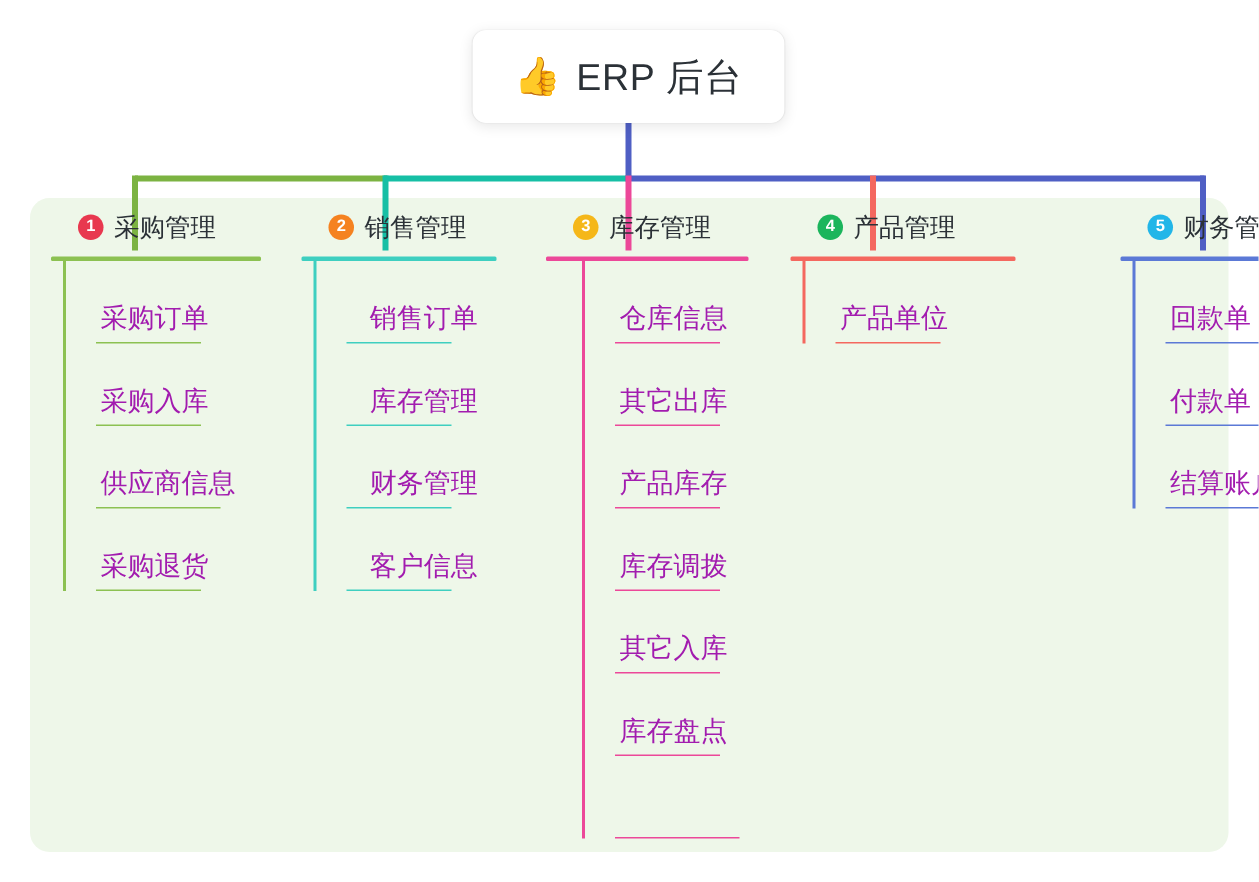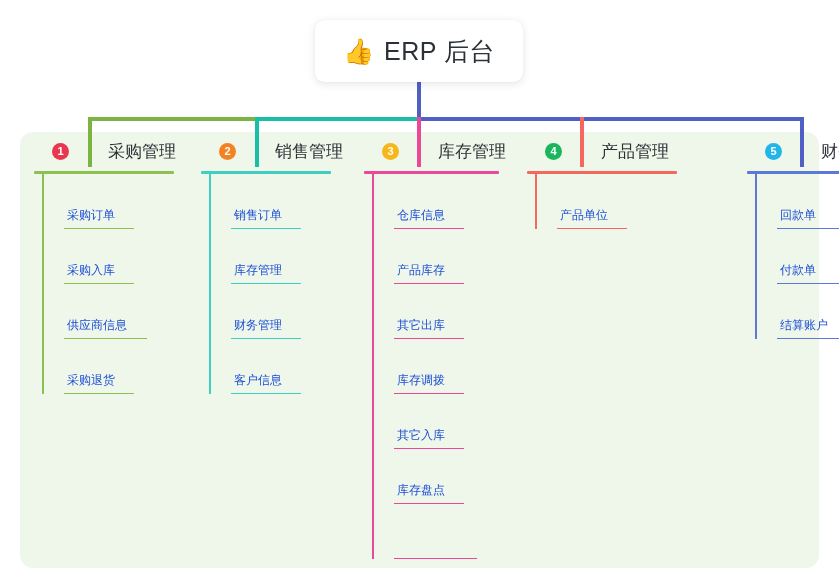--- a/index.html
+++ b/index.html
@@ -100,21 +100,20 @@
     font-size: 11px;
     line-height: 17px;
     text-align: center;
     font-weight: bold;
     flex: none;
   }
   .col-title {
     font-size: 17px;
     color: #2b3137;
     white-space: nowrap;
-    margin-left: 32px;
   }
   .header-rule {
     height: 3px;
     border-radius: 1px;
     margin-top: 1px;
   }
 
   .items {
     position: relative;
     padding-top: 0;
@@ -130,22 +129,22 @@
   .item {
     position: relative;
     height: 55px;
     box-sizing: border-box;
     padding-left: 22px;
     display: flex;
     flex-direction: column;
     justify-content: flex-end;
   }
   .item-label {
-    font-size: 12px;
-    color: #1d4ed8;
+    font-size: 18px;
+    color: #a21caf;
     white-space: nowrap;
     padding-bottom: 4px;
     padding-left: 3px;
   }
   .item-rule {
     height: 1.5px;
     width: 86px;
     margin-left: 0;
   }
 </style>
@@ -204,21 +203,21 @@
           <div class="item-rule" style="background: rgb(140, 193, 82); width: 70px;"></div>
         </div>
       </div>
     </div>
     <div class="column" style="left: 181px;">
       <div class="col-header">
         <span class="badge" style="background: rgb(245, 130, 32);">2</span>
         <span class="col-title">销售管理</span>
       </div>
       <div class="header-rule" style="background: rgb(62, 207, 192); width: 130px;"></div>
-      <div class="items" style="margin-left: 8px;">
+      <div class="items" style="margin-left: 8px; text-align: center;">
         <div class="spine" style="background: rgb(62, 207, 192);"></div>
         <div class="item">
           <div class="item-label">销售订单</div>
           <div class="item-rule" style="background: rgb(62, 207, 192); width: 70px;"></div>
         </div>
         <div class="item">
           <div class="item-label">库存管理</div>
           <div class="item-rule" style="background: rgb(62, 207, 192); width: 70px;"></div>
         </div>
         <div class="item">
@@ -230,32 +229,32 @@
           <div class="item-rule" style="background: rgb(62, 207, 192); width: 70px;"></div>
         </div>
       </div>
     </div>
     <div class="column" style="left: 344px;">
       <div class="col-header">
         <span class="badge" style="background: rgb(245, 183, 25);">3</span>
         <span class="col-title">库存管理</span>
       </div>
       <div class="header-rule" style="background: rgb(236, 72, 153); width: 135px;"></div>
-      <div class="items" style="margin-left: 8px;">
+      <div class="items" style="margin-left: 24px;">
         <div class="spine" style="background: rgb(236, 72, 153);"></div>
         <div class="item">
           <div class="item-label">仓库信息</div>
           <div class="item-rule" style="background: rgb(236, 72, 153); width: 70px;"></div>
         </div>
         <div class="item">
+          <div class="item-label">其它出库</div>
+          <div class="item-rule" style="background: rgb(236, 72, 153); width: 70px;"></div>
+        </div>
+        <div class="item">
           <div class="item-label">产品库存</div>
-          <div class="item-rule" style="background: rgb(236, 72, 153); width: 70px;"></div>
-        </div>
-        <div class="item">
-          <div class="item-label">其它出库</div>
           <div class="item-rule" style="background: rgb(236, 72, 153); width: 70px;"></div>
         </div>
         <div class="item">
           <div class="item-label">库存调拨</div>
           <div class="item-rule" style="background: rgb(236, 72, 153); width: 70px;"></div>
         </div>
         <div class="item">
           <div class="item-label">其它入库</div>
           <div class="item-rule" style="background: rgb(236, 72, 153); width: 70px;"></div>
         </div>

